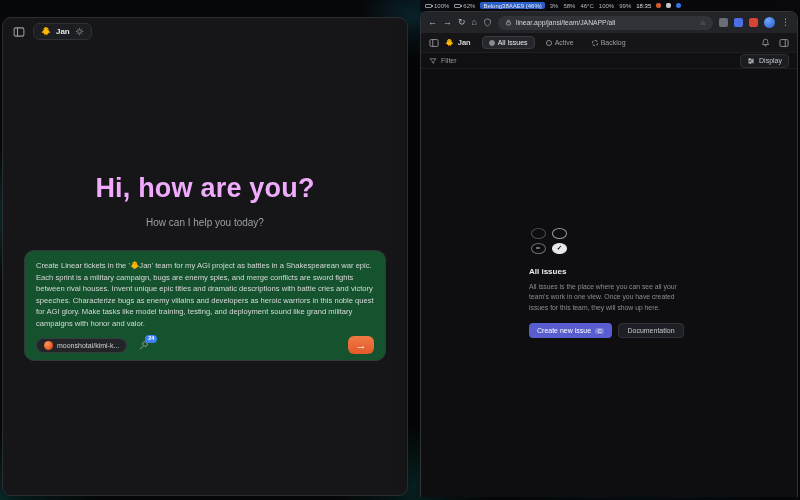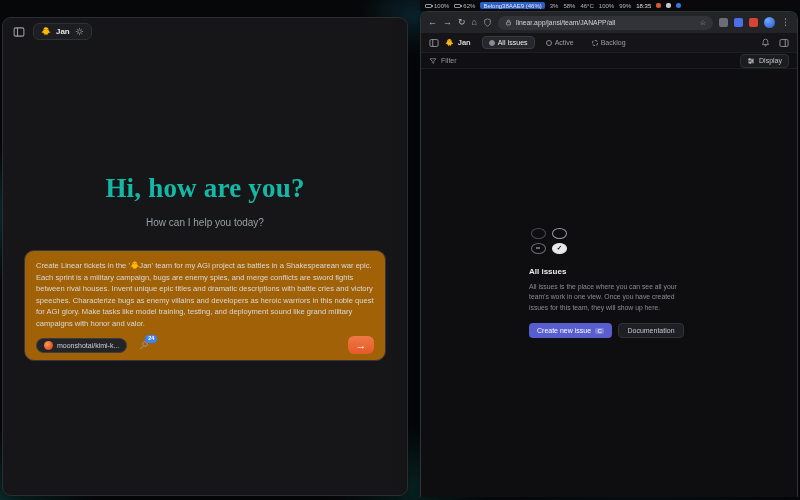--- a/index.html
+++ b/index.html
@@ -41,26 +41,26 @@
   .icon-btn{ color:#9a9ca2; display:flex; align-items:center; cursor:pointer; }
   .team-chip{
     display:flex; align-items:center; gap:5px; padding:3px 7px;
     border:1px solid #303136; border-radius:6px; background:#1d1e21;
     font-size:8px; color:#e4e5e8; font-weight:700;
   }
   .team-chip .emoji{ font-size:8px; font-weight:400; }
   .team-chip .gear{ color:#8f9197; }
   .hero{ text-align:center; margin-top:128px; }
   .hero h1{
-    font-family:Liberation Serif, serif; font-weight:600;
-    font-size:27px; color:#14b8a6; letter-spacing:.2px;
+    font-family:Liberation Sans, sans-serif; font-weight:600;
+    font-size:27px; color:#f0abfc; letter-spacing:.2px;
   }
   .hero p{ margin-top:13px; font-size:10px; color:#9ba0a8; }
   .composer{
-    margin:22px 21px 0; background:#a16207; border:1px solid #35363c;
+    margin:22px 21px 0; background:#14532d; border:1px solid #35363c;
     border-radius:10px; padding:9px 11px 6px; min-height:110px;
     display:flex; flex-direction:column;
   }
   .composer-text{ font-size:7.6px; line-height:1.52; color:#d8d9db; }
   .composer-row{ margin-top:auto; display:flex; align-items:center; gap:9px; padding-top:7px; }
   .model-chip{
     display:flex; align-items:center; gap:4px; padding:2px 7px;
     border:1px solid #3a3b41; border-radius:10px; background:#232428;
     font-size:7px; color:#d0d1d4;
   }

